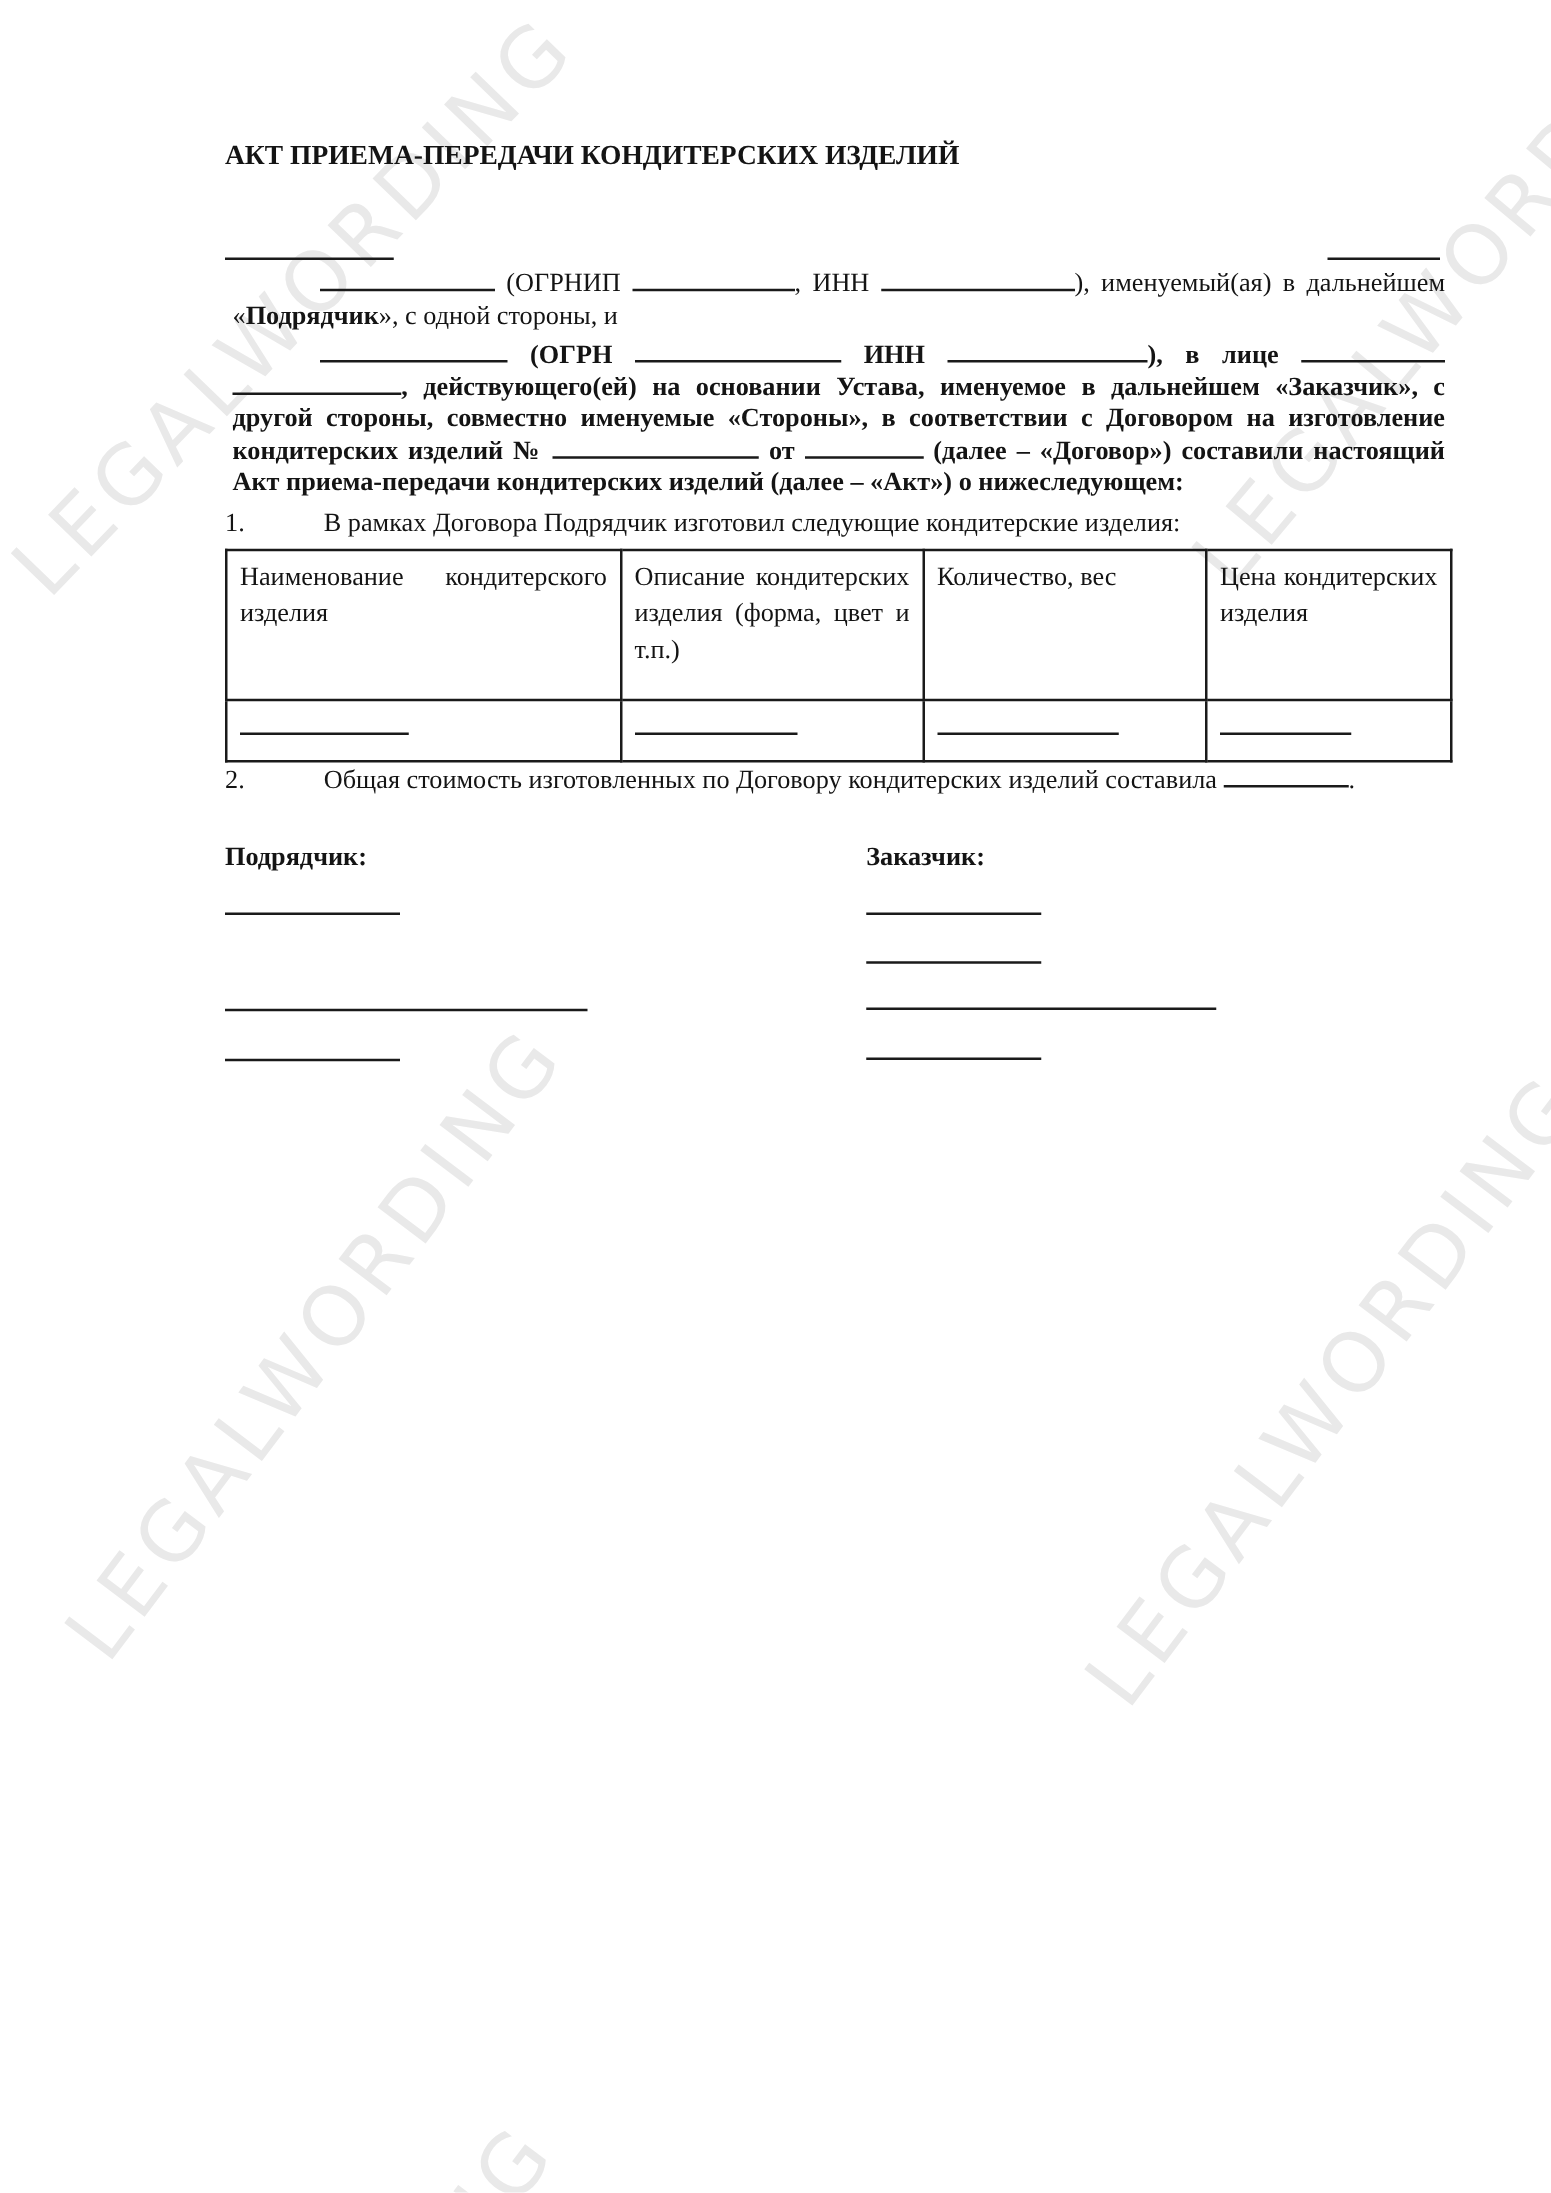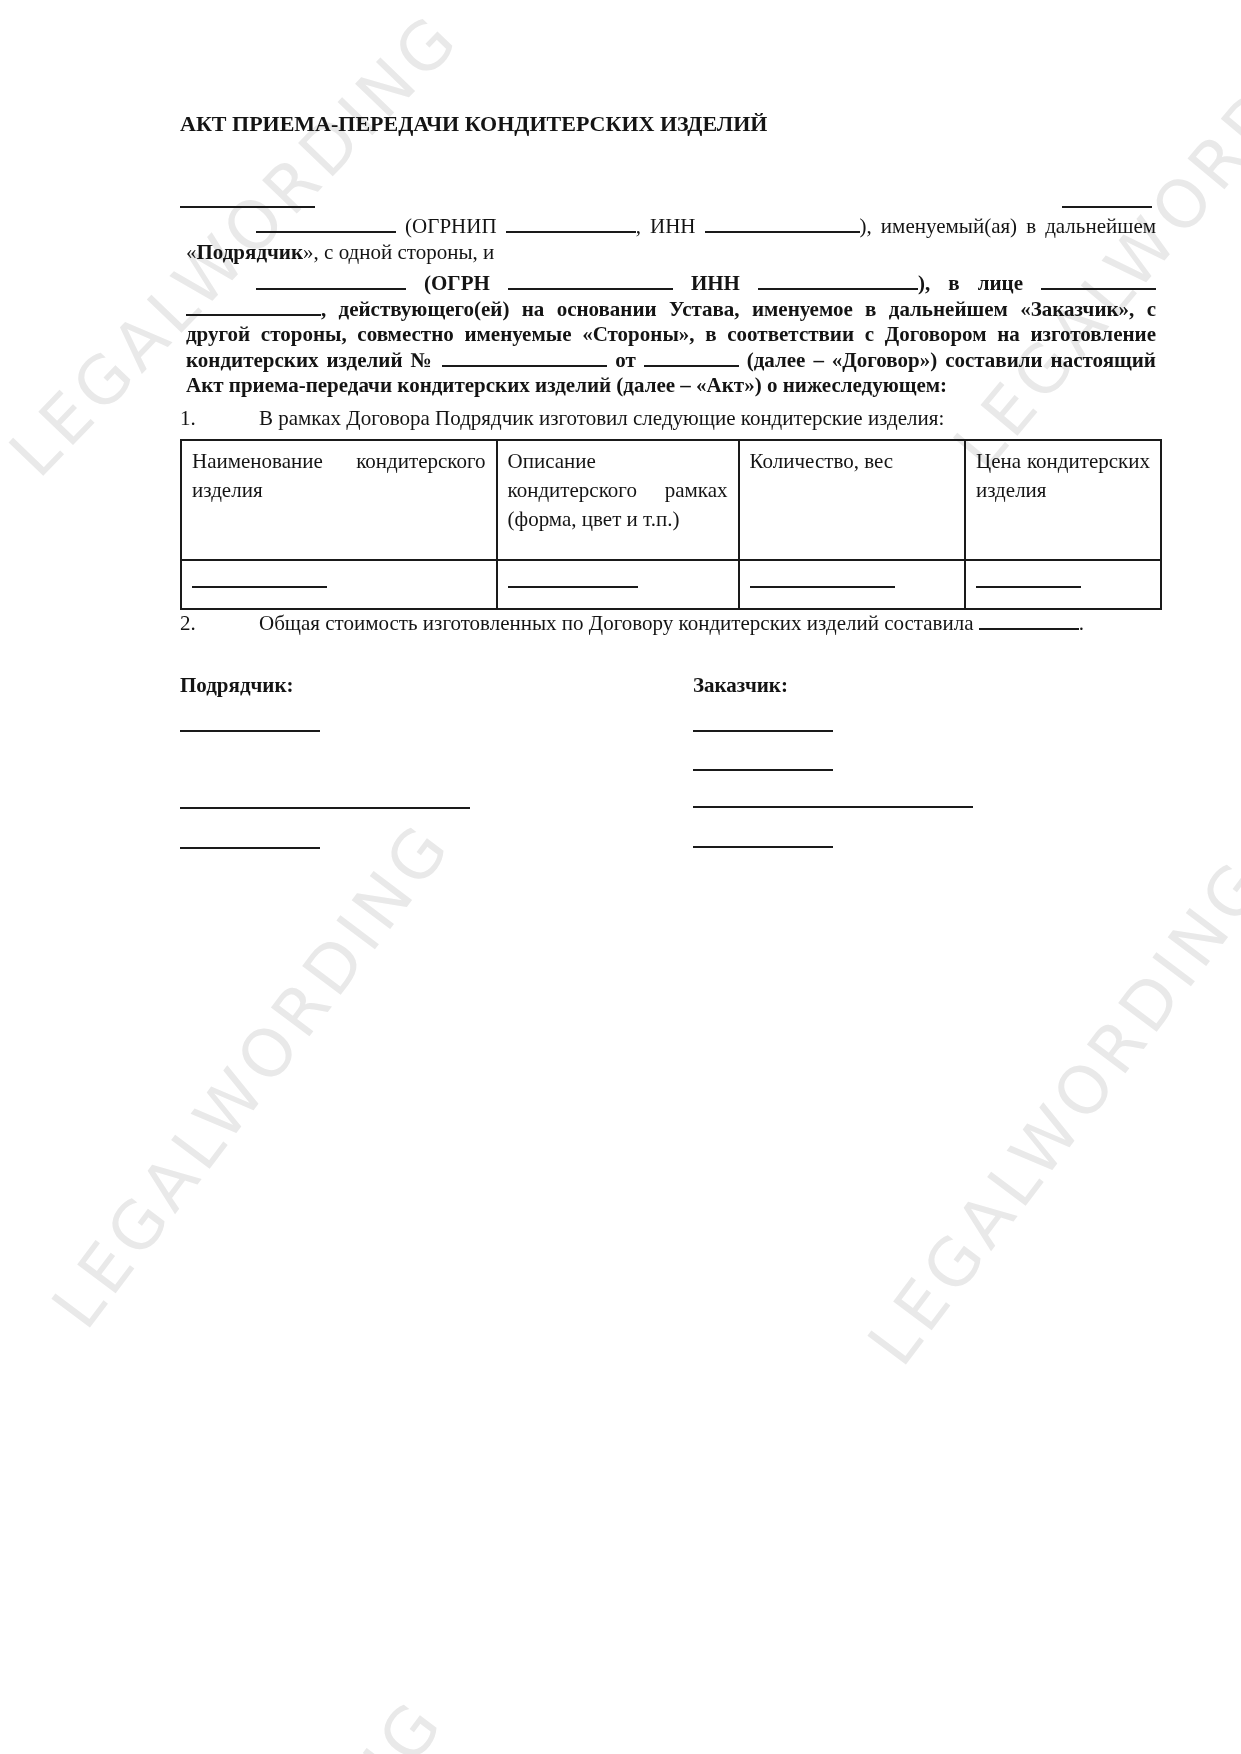--- a/index.html
+++ b/index.html
@@ -144,21 +144,21 @@
   <table class="goods">
     <colgroup>
         <col class="c1">
         <col class="c2">
         <col class="c3">
         <col class="c4">
       </colgroup>
     <tbody>
         <tr>
       <th>Наименование кондитерского изделия</th>
-      <th>Описание кондитерского рамках (форма, цвет и т.п.)</th>
+      <th>Описание кондитерских изделия (форма, цвет и т.п.)</th>
       <th>Количество, вес</th>
       <th>Цена кондитерских изделия</th>
     </tr>
     <tr>
       <td><span class="blank" style="width: 135px;"></span></td>
       <td><span class="blank" style="width: 130px;"></span></td>
       <td><span class="blank" style="width: 145px;"></span></td>
       <td><span class="blank" style="width: 105px;"></span></td>
     </tr>
   </tbody>

